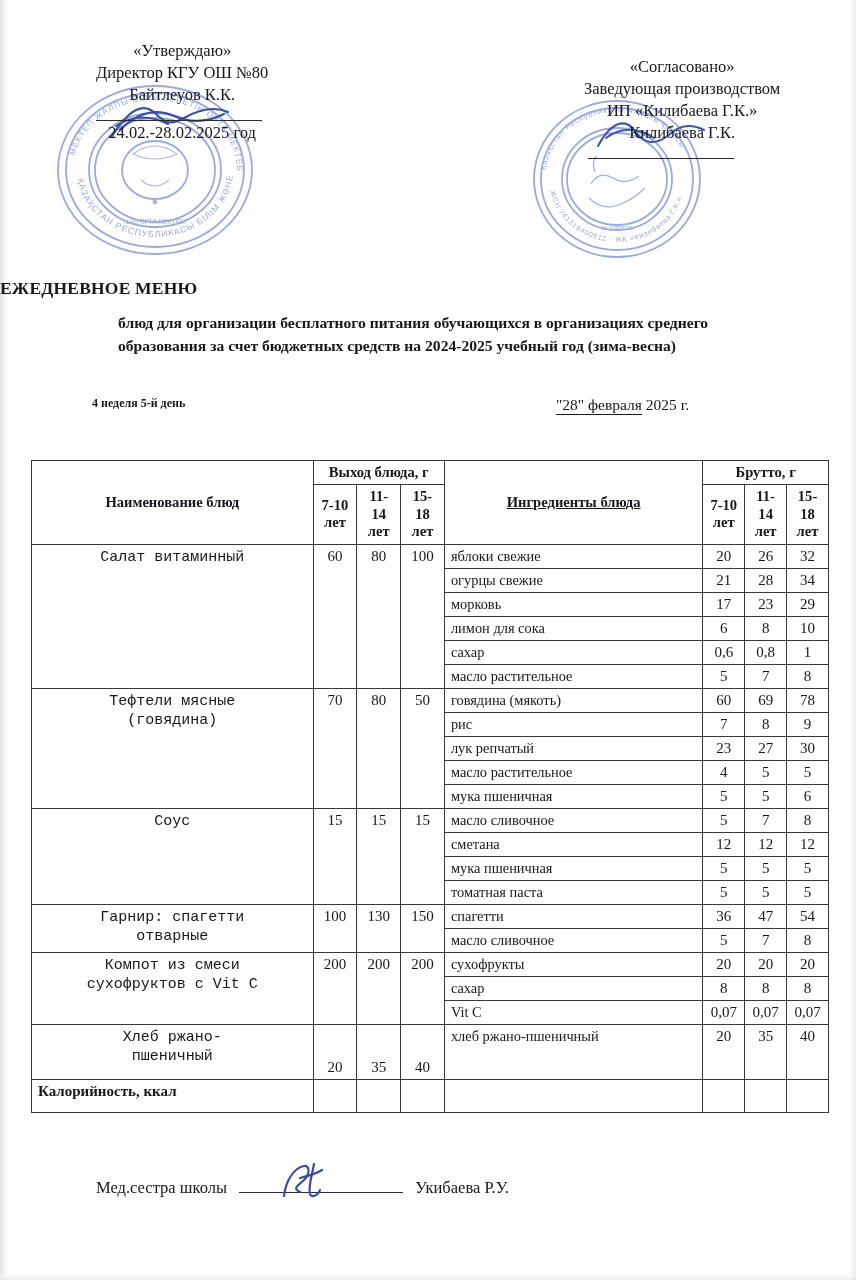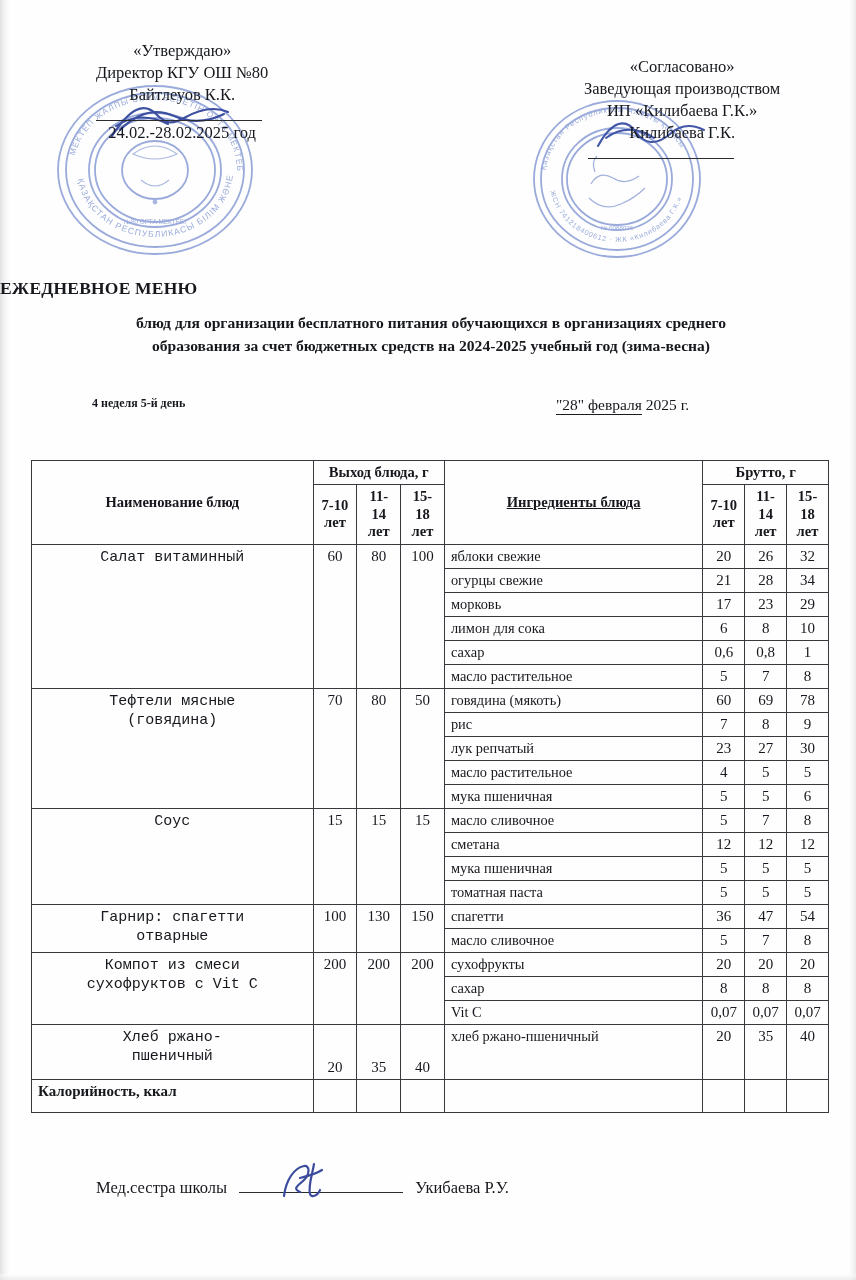--- a/index.html
+++ b/index.html
@@ -101,21 +101,20 @@
     text-align: left;
     font-weight: bold;
     font-size: 17.5px;
     letter-spacing: .2px;
   }
   .doc-subtitle {
     position: absolute;
     left: 118px;
     width: 626px;
     top: 312px;
-    text-align: center;
     font-weight: bold;
     font-size: 15.6px;
     line-height: 1.45;
   }
   .weekline {
     position: absolute;
     left: 92px;
     top: 396px;
     font-weight: bold;
     font-size: 12px;

